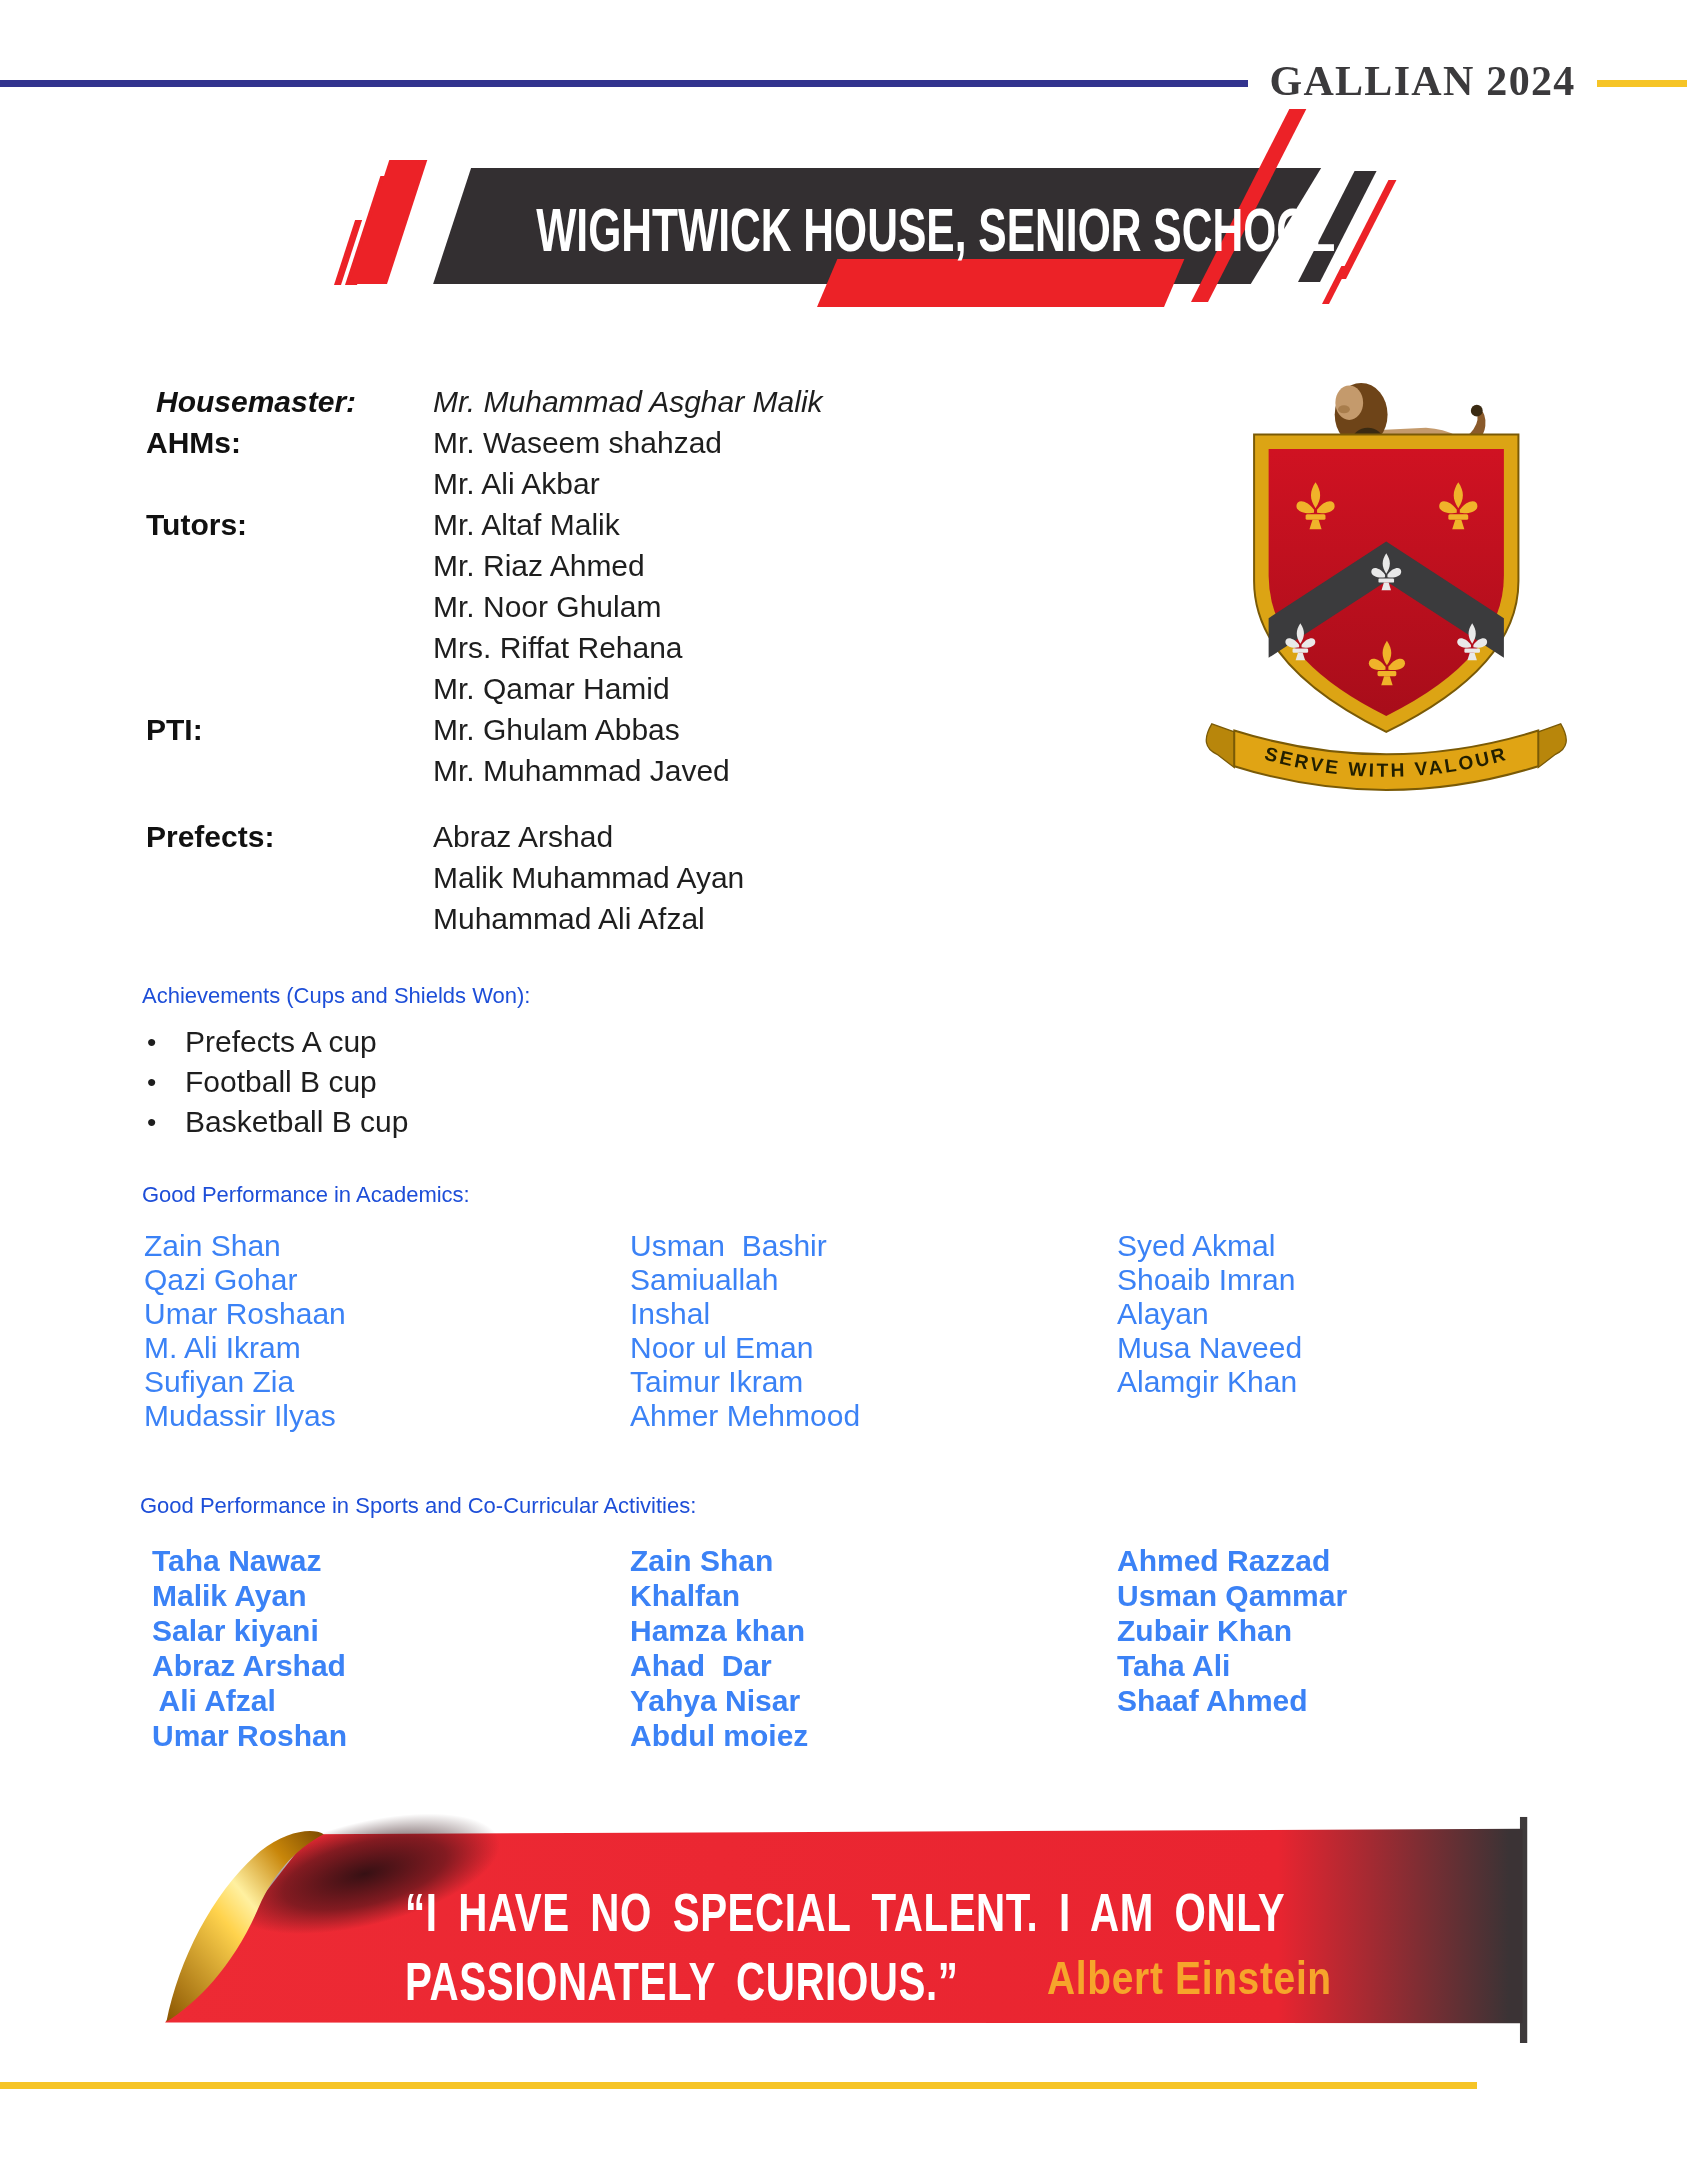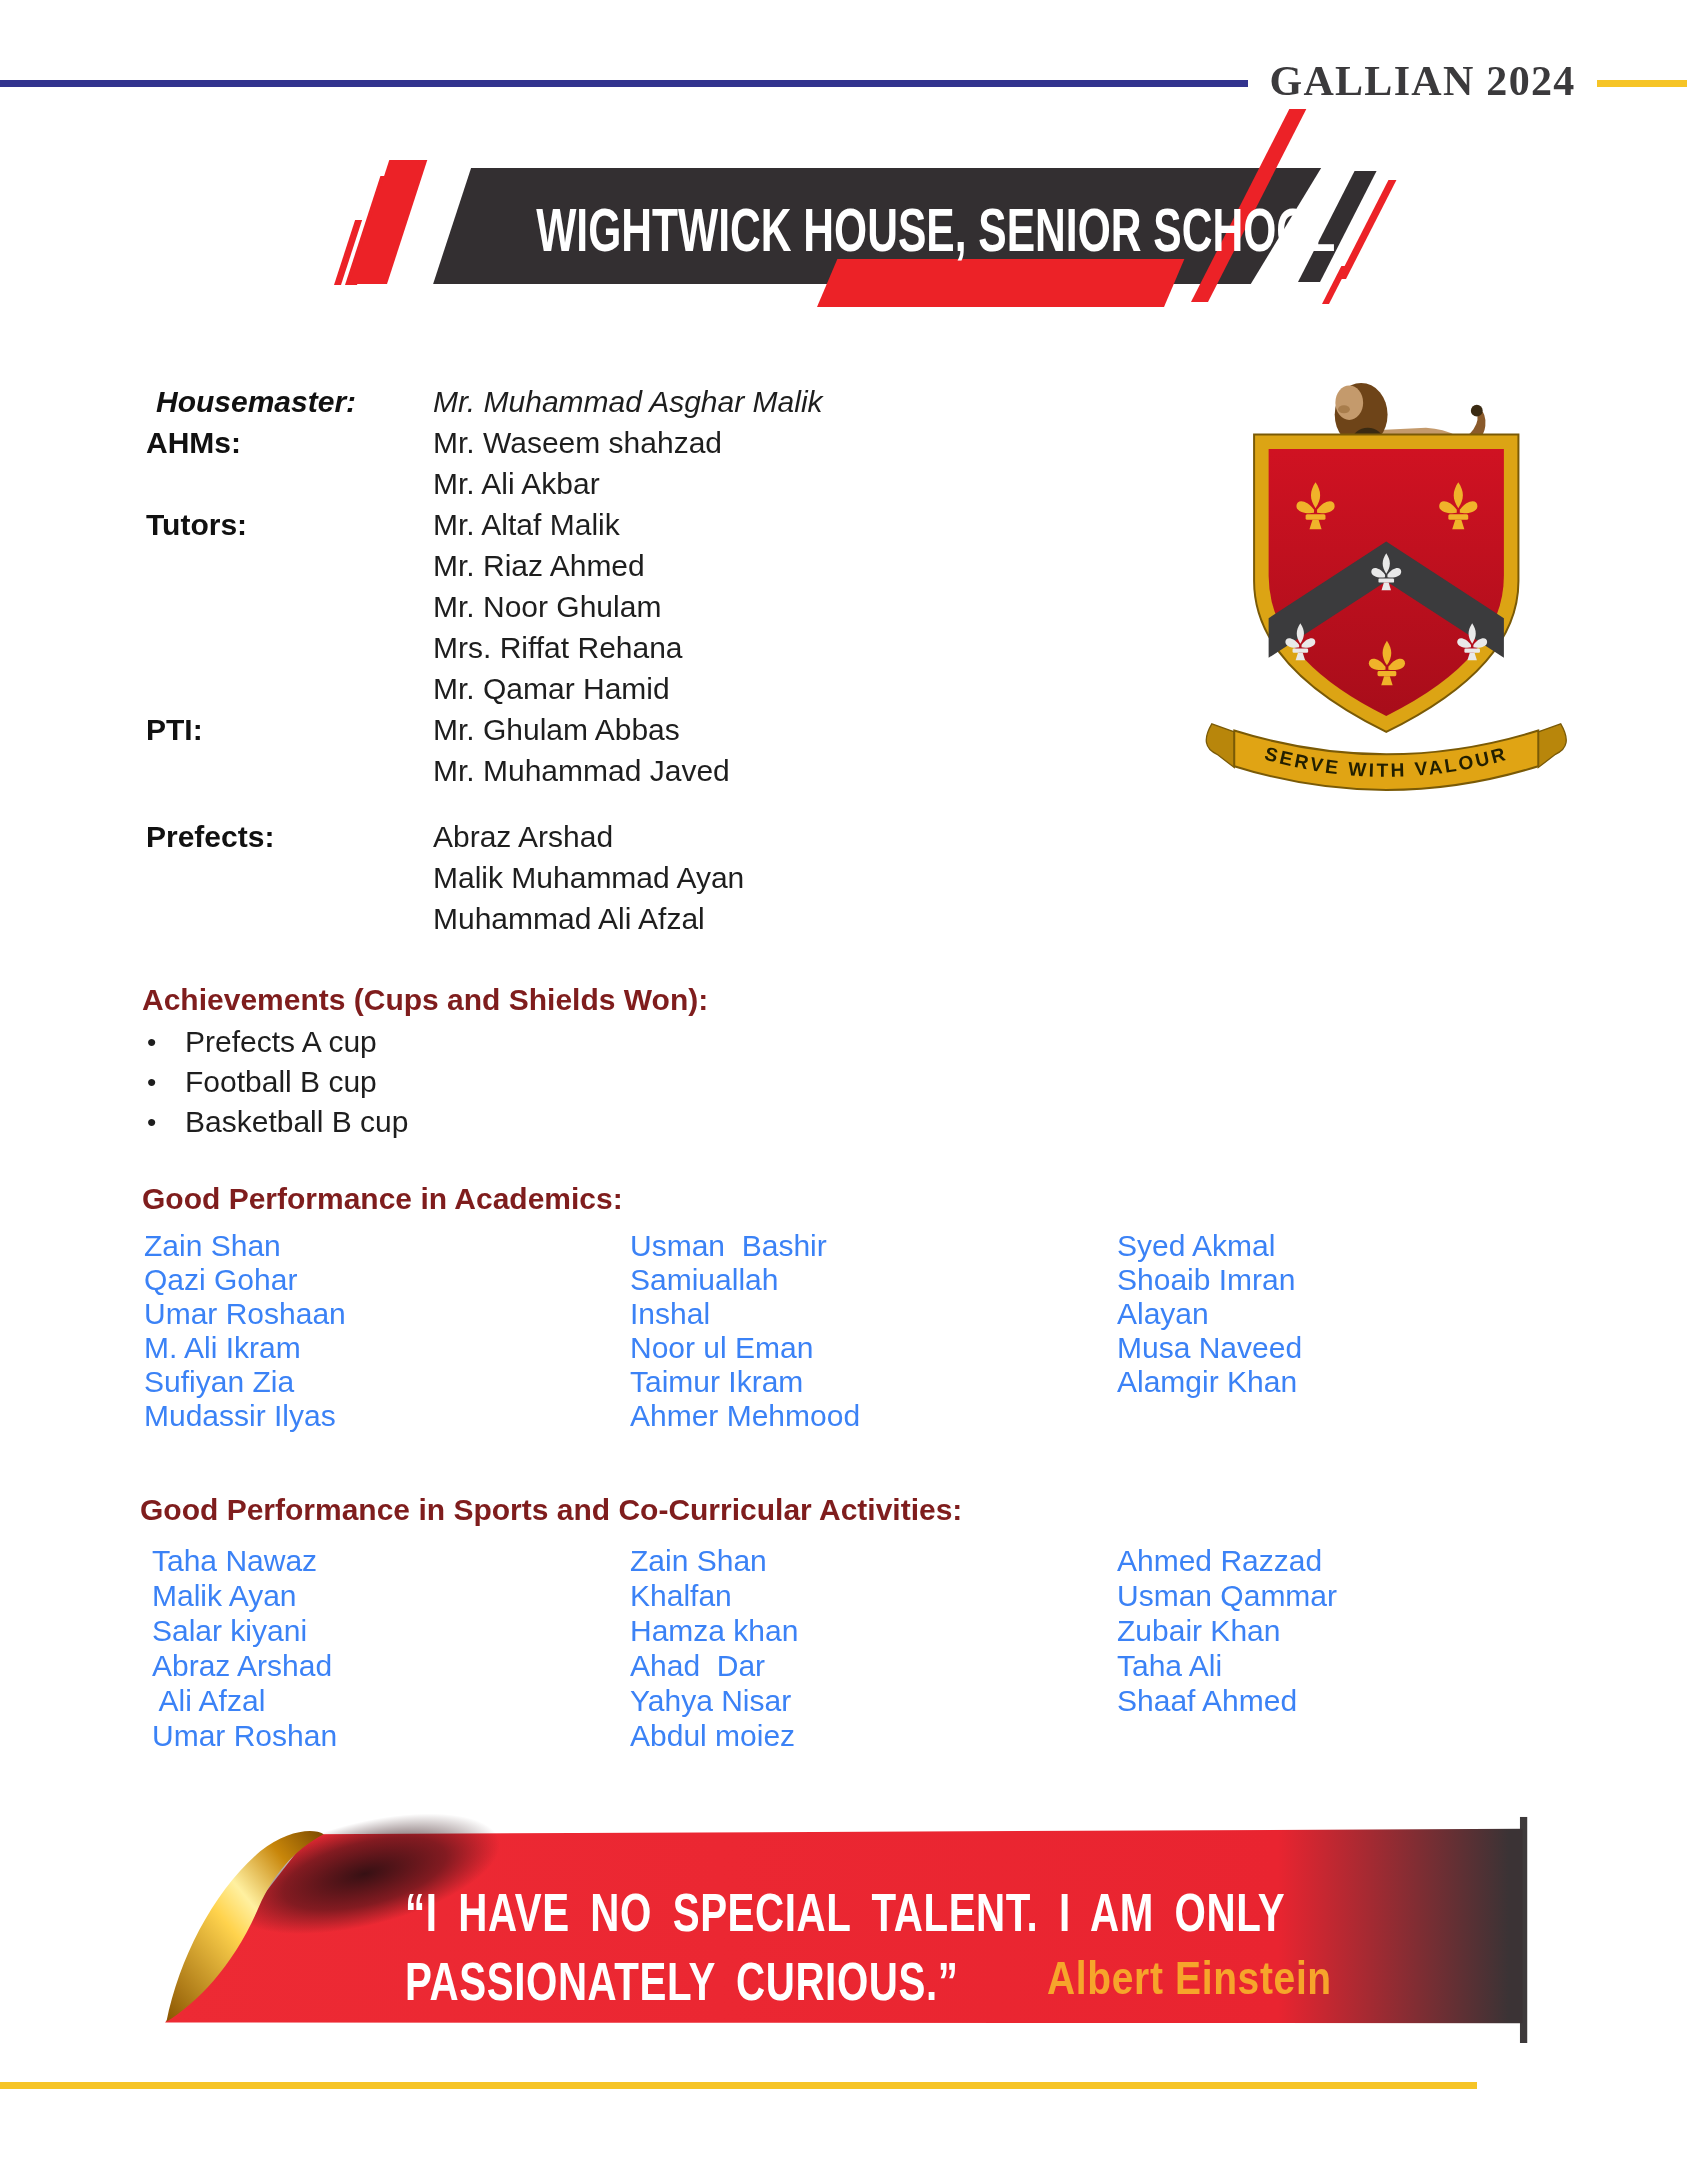--- a/index.html
+++ b/index.html
@@ -21,27 +21,27 @@
   .red{background:#EC2227;}
   .darkbox{left:397px;top:168px;width:926px;height:116px;background:#332F31;
            clip-path:polygon(8% 0,99.8% 0,92.2% 100%,3.9% 100%);}
   .banner-title-wrap{left:410px;top:197px;width:900px;text-align:center;}
   .banner-title{display:inline-block;font-weight:bold;font-size:56px;color:#ffffff;
                 letter-spacing:0px;white-space:nowrap;transform:scale(0.76,1.1);transform-origin:center;}
 
   
   .line{position:absolute;font-size:30px;line-height:34px;color:#1e1e1e;white-space:pre;}
   .lbl{font-weight:bold;color:#111;}
-  .heading{position:absolute;font-size:30px;font-weight:bold;color:#7f1d1d;white-space:pre;}
+  .heading{position:absolute;font-size:22px;font-weight:normal;color:#1d4ed8;white-space:pre;}
   .bullet-item{position:absolute;font-size:30px;color:#1e1e1e;white-space:pre;}
   .bullet-item::before{content:"\2022";display:inline-block;width:38px;color:#1e1e1e;
                        font-size:26.5px;vertical-align:1.3px;}
   .namecol{position:absolute;font-size:30px;color:#3b82f6;}
   .namecol .nrow{height:34px;line-height:34px;white-space:pre;}
-  .namecol.sp .nrow{height:35px;line-height:35px;}
+  .namecol.sp .nrow{height:35px;line-height:35px;font-weight:bold;}
 
   
   .q1,.q2{position:absolute;color:#ffffff;font-weight:bold;}
   .qspan{display:inline-block;font-size:48px;transform:scale(0.84,1.1);transform-origin:left top;
          white-space:nowrap;letter-spacing:0.7px;word-spacing:10.6px;}
   .qauthor{position:absolute;color:#F6A52B;font-weight:bold;}
   .qaspan{display:inline-block;font-size:41px;transform:scale(0.95,1.12);transform-origin:left top;
           white-space:nowrap;letter-spacing:0.7px;}
 
   

